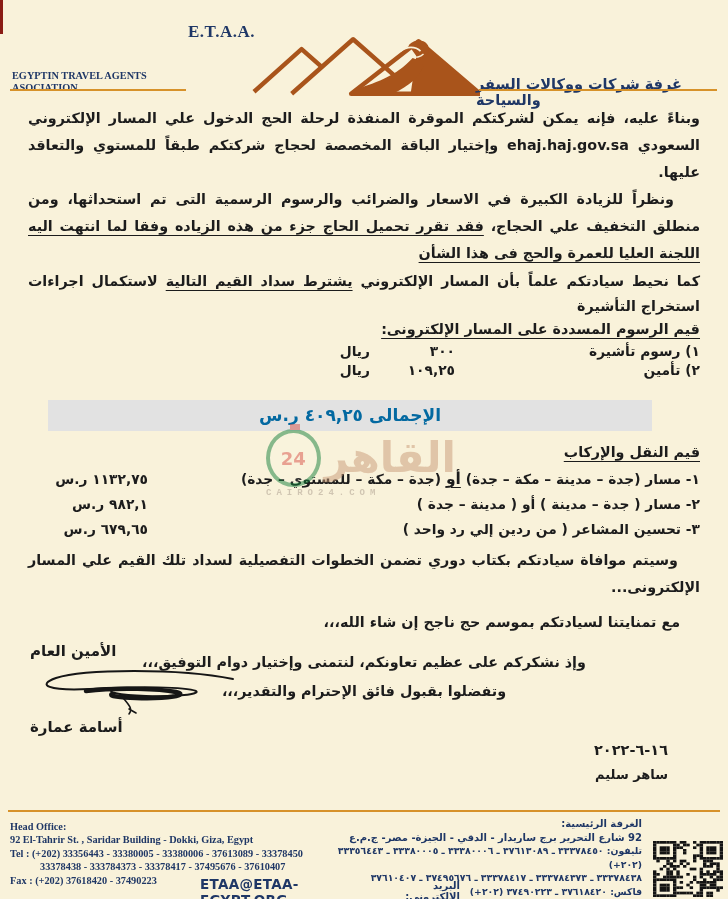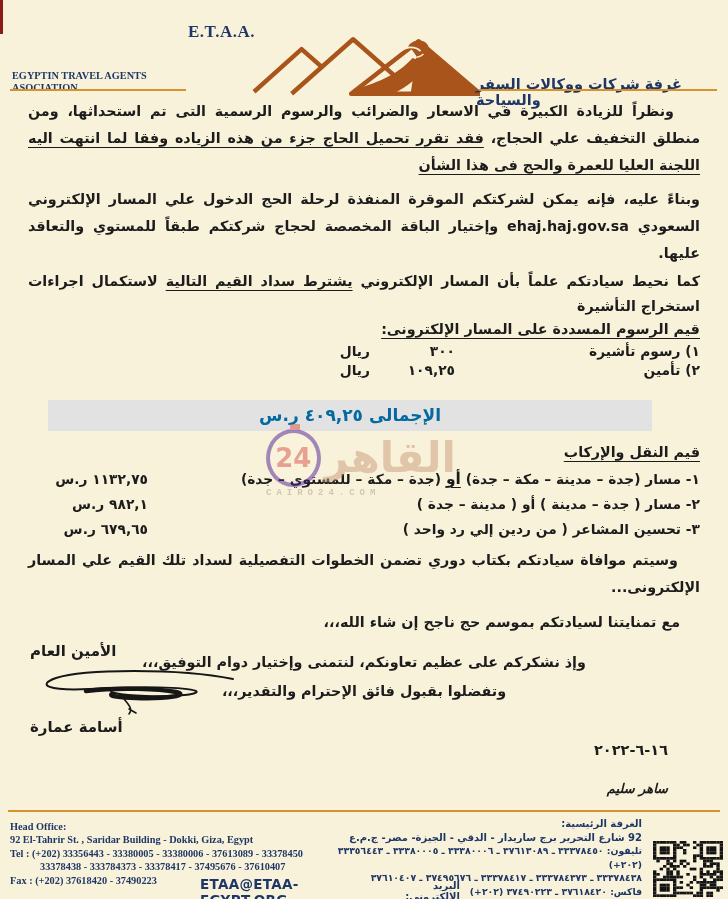--- a/index.html
+++ b/index.html
@@ -64,30 +64,30 @@
   .center-line{margin-top:17px;line-height:22px;text-align:center;}
   .center-line2{margin-top:7px;line-height:22px;text-align:center;}
 
   
   .sign-block{position:absolute;left:30px;top:642px;width:200px;text-align:left;direction:rtl;font-weight:bold;}
   .sign-title{font-size:15px;}
   .sign-svg{position:absolute;left:-2px;top:24px;}
   .sign-name{position:absolute;left:0;top:76px;width:200px;font-size:15px;}
   .date-block{position:absolute;right:60px;top:742px;width:170px;text-align:right;direction:rtl;font-weight:bold;}
   .date-line{font-size:14.5px;letter-spacing:1px;}
-  .clerk-line{margin-top:23px;font-size:13px;font-style:italic;}
+  .clerk-line{margin-top:9px;font-size:13px;}
 
   
   .watermark{position:absolute;left:266px;top:428px;width:190px;opacity:.5;pointer-events:none;z-index:9;}
   .wm-row{display:flex;direction:rtl;align-items:center;justify-content:flex-start;}
   .wm-text{font-size:42px;font-weight:bold;color:#c99a77;line-height:60px;}
   .wm-circle{
-    position:relative;width:50px;height:50px;border:4px solid #4c1d95;border-radius:50%;
+    position:relative;width:50px;height:50px;border:4px solid #15803d;border-radius:50%;
     display:flex;align-items:center;justify-content:center;margin-right:4px;
-    color:#d8534b;font-size:26px;font-weight:bold;background:rgba(255,255,255,.15);
+    color:#d8534b;font-size:18px;font-weight:bold;background:rgba(255,255,255,.15);
   }
   .wm-circle::before{content:"";position:absolute;top:-9px;left:20px;width:10px;height:6px;background:#d8534b;}
   .wm-site{margin-top:0;padding-right:34px;font-size:9px;letter-spacing:5px;color:#a99a8b;font-weight:bold;font-family:Liberation Mono, monospace;}
 
   
   .footer-rule{position:absolute;left:8px;right:8px;top:810px;height:2px;background:#d7922a;}
   .footer-en{
     position:absolute;left:10px;top:820px;width:345px;
     font-family:"Liberation Serif",serif;font-weight:bold;font-size:10.3px;color:#1f3766;line-height:13.4px;
   }
@@ -128,23 +128,23 @@
     </svg>
   </div>
 
   <div class="org-en">EGYPTIN TRAVEL AGENTS ASOCIATION</div>
   <div class="org-ar">غرفة شركات ووكالات السفر والسياحة</div>
   <div class="rule-left"></div>
   <div class="rule-right"></div>
 
   <div class="body-text">
 
+    <p class="para p2"><span>وبناءً عليه، فإنه يمكن لشركتكم الموقرة المنفذة لرحلة الحج الدخول علي المسار الإلكتروني السعودي </span><span class="ltr-inline">ehaj.haj.gov.sa</span><span> وإختيار الباقة المخصصة لحجاج شركتكم طبقاً للمستوي والتعاقد عليها.</span></p>
+
     <p class="para p1"><span>ونظراً للزيادة الكبيرة في الاسعار والضرائب والرسوم الرسمية التى تم استحداثها، ومن منطلق التخفيف علي الحجاج، </span><span class="u">فقد تقرر تحميل الحاج جزء من هذه الزياده وفقا لما انتهت اليه اللجنة العليا للعمرة والحج فى هذا الشأن</span></p>
-
-    <p class="para p2"><span>وبناءً عليه، فإنه يمكن لشركتكم الموقرة المنفذة لرحلة الحج الدخول علي المسار الإلكتروني السعودي </span><span class="ltr-inline">ehaj.haj.gov.sa</span><span> وإختيار الباقة المخصصة لحجاج شركتكم طبقاً للمستوي والتعاقد عليها.</span></p>
 
     <p class="para p3"><span>كما نحيط سيادتكم علماً بأن المسار الإلكتروني </span><span class="u">يشترط سداد القيم التالية</span><span> لاستكمال اجراءات استخراج التأشيرة</span></p>
 
     <p class="section-heading fees-heading"><span class="u">قيم الرسوم المسددة على المسار الإلكترونى:</span></p>
 
     <div class="fee-rows">
       <div class="fee-row">
         <span class="fee-label">١) رسوم تأشيرة</span>
         <span class="fee-amount">٣٠٠</span>
         <span class="fee-unit">ريال</span>

